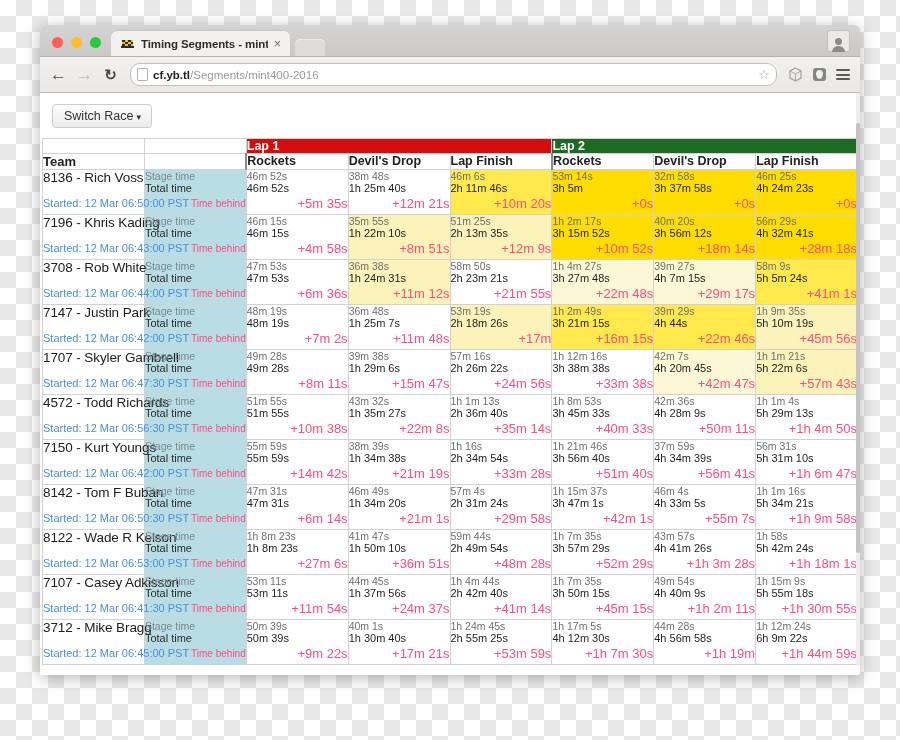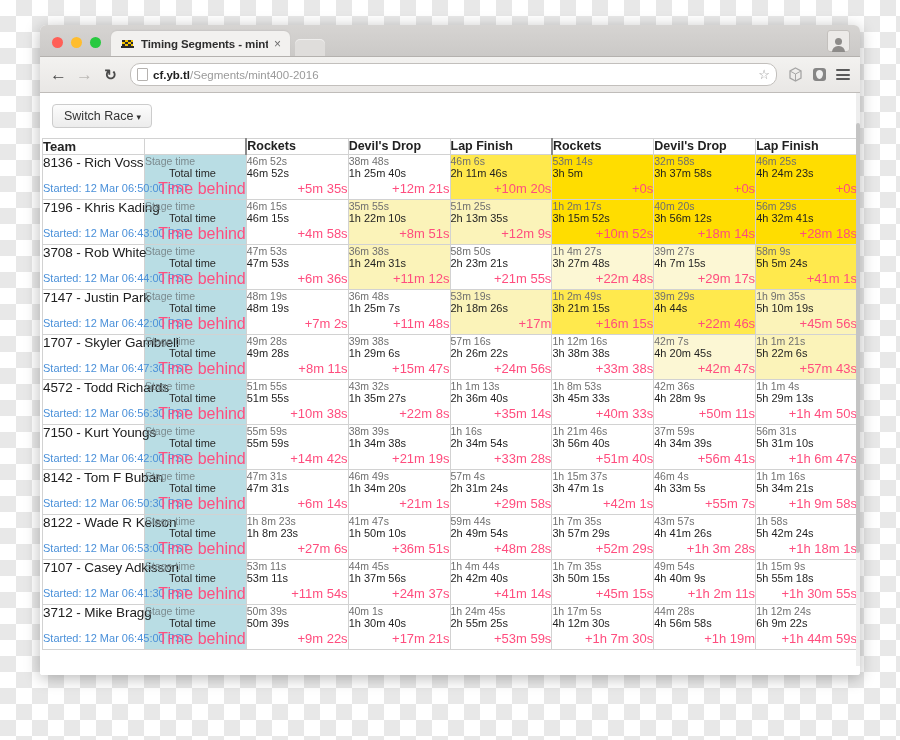--- a/index.html
+++ b/index.html
@@ -315,24 +315,23 @@
     font-size: 10.5px;
     color: #7b8a8e;
     text-align: left;
     line-height: 12px;
   }
   .lbl-total {
     font-size: 11px;
     color: #2b2b2b;
     text-align: left;
     line-height: 13px;
-    padding-left: 24px;
   }
   .lbl-behind {
-    font-size: 16px;
+    font-size: 10px;
     color: #ff4d7e;
     text-align: right;
     line-height: 16px;
     margin-top: 1px;
     white-space: nowrap;
   }
 
   td.seg-cell {
     padding: 4px 5px 3px 6px;
     background: #ffffff;
@@ -454,20 +453,26 @@
   <div class="page">
 
     <div class="page-header">
       <div class="switch-race-btn">
         <span>Switch Race</span><span class="caret">▾</span>
       </div>
     </div>
 
     <table class="segments">
       <thead>
+        <tr style="background: rgb(29, 107, 35);">
+          <th class="corner-blank"></th>
+          <th class="corner-blank"></th>
+          <th class="lap-group" colspan="3" style="background: rgb(214, 12, 12);">Lap 1</th>
+          <th class="lap-group" colspan="3">Lap 2</th>
+        </tr>
         <tr>
           <th class="team-head">Team</th>
           <th class="label-head"></th>
           <th class="seg-head group-start">Rockets</th>
           <th class="seg-head">Devil's Drop</th>
           <th class="seg-head">Lap Finish</th>
           <th class="seg-head group-start">Rockets</th>
           <th class="seg-head">Devil's Drop</th>
           <th class="seg-head">Lap Finish</th>
         </tr>

